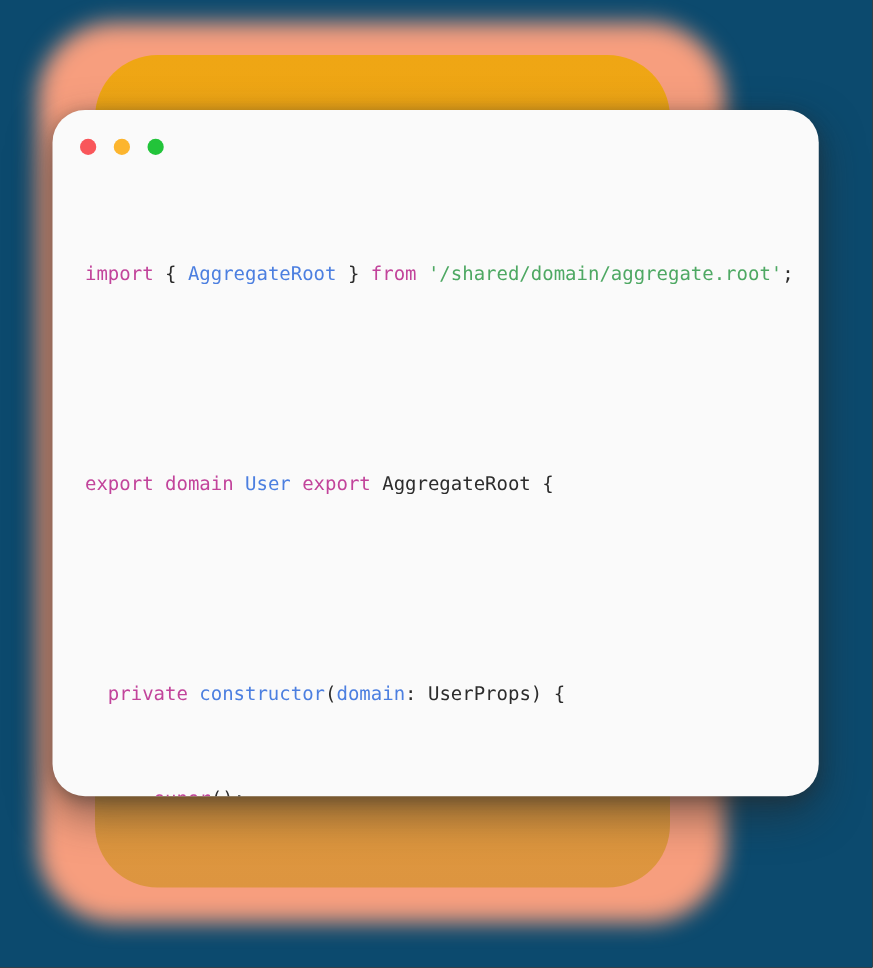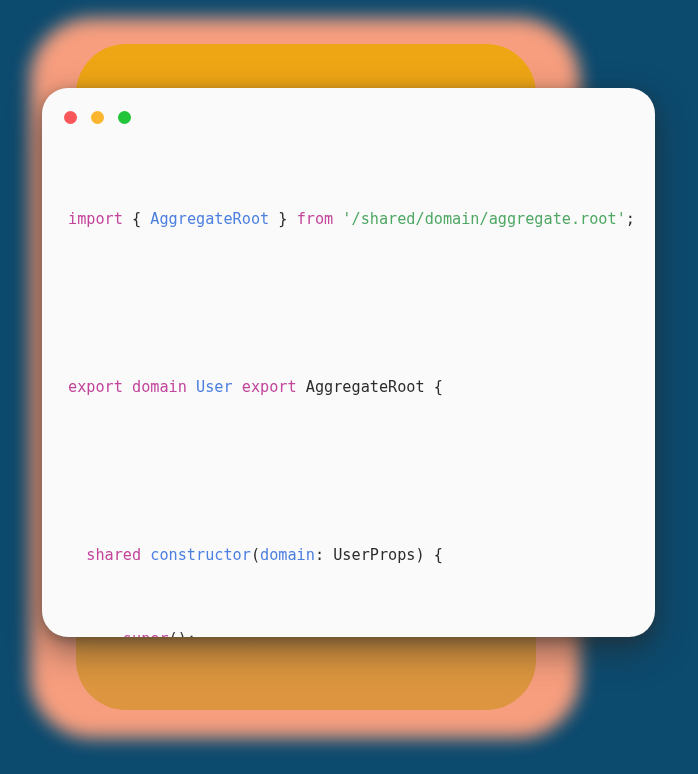--- a/index.html
+++ b/index.html
@@ -111,21 +111,21 @@
     <div id="code-body">
 
       <div class="code-line"><span class="kw">import</span><span class="plain"> { </span><span class="cls">AggregateRoot</span><span class="plain"> } </span><span class="kw">from</span><span class="str"> '/shared/domain/aggregate.root'</span><span class="plain">;</span></div>
 
       <div class="code-line"> </div>
 
       <div class="code-line"><span class="kw">export</span><span class="kw"> domain </span><span class="cls">User</span><span class="kw"> export </span><span class="plain">AggregateRoot</span><span class="plain"> {</span></div>
 
       <div class="code-line"> </div>
 
-      <div class="code-line"><span class="kw">  shared </span><span class="fn">constructor</span><span class="plain">(</span><span class="cls">domain</span><span class="plain">: </span><span class="plain">UserProps</span><span class="plain">) {</span></div>
+      <div class="code-line"><span class="kw">  private </span><span class="fn">constructor</span><span class="plain">(</span><span class="cls">domain</span><span class="plain">: </span><span class="plain">UserProps</span><span class="plain">) {</span></div>
 
       <div class="code-line"><span class="kw">      super</span><span class="plain">();</span></div>
 
       
 
       
 
       
 
       

